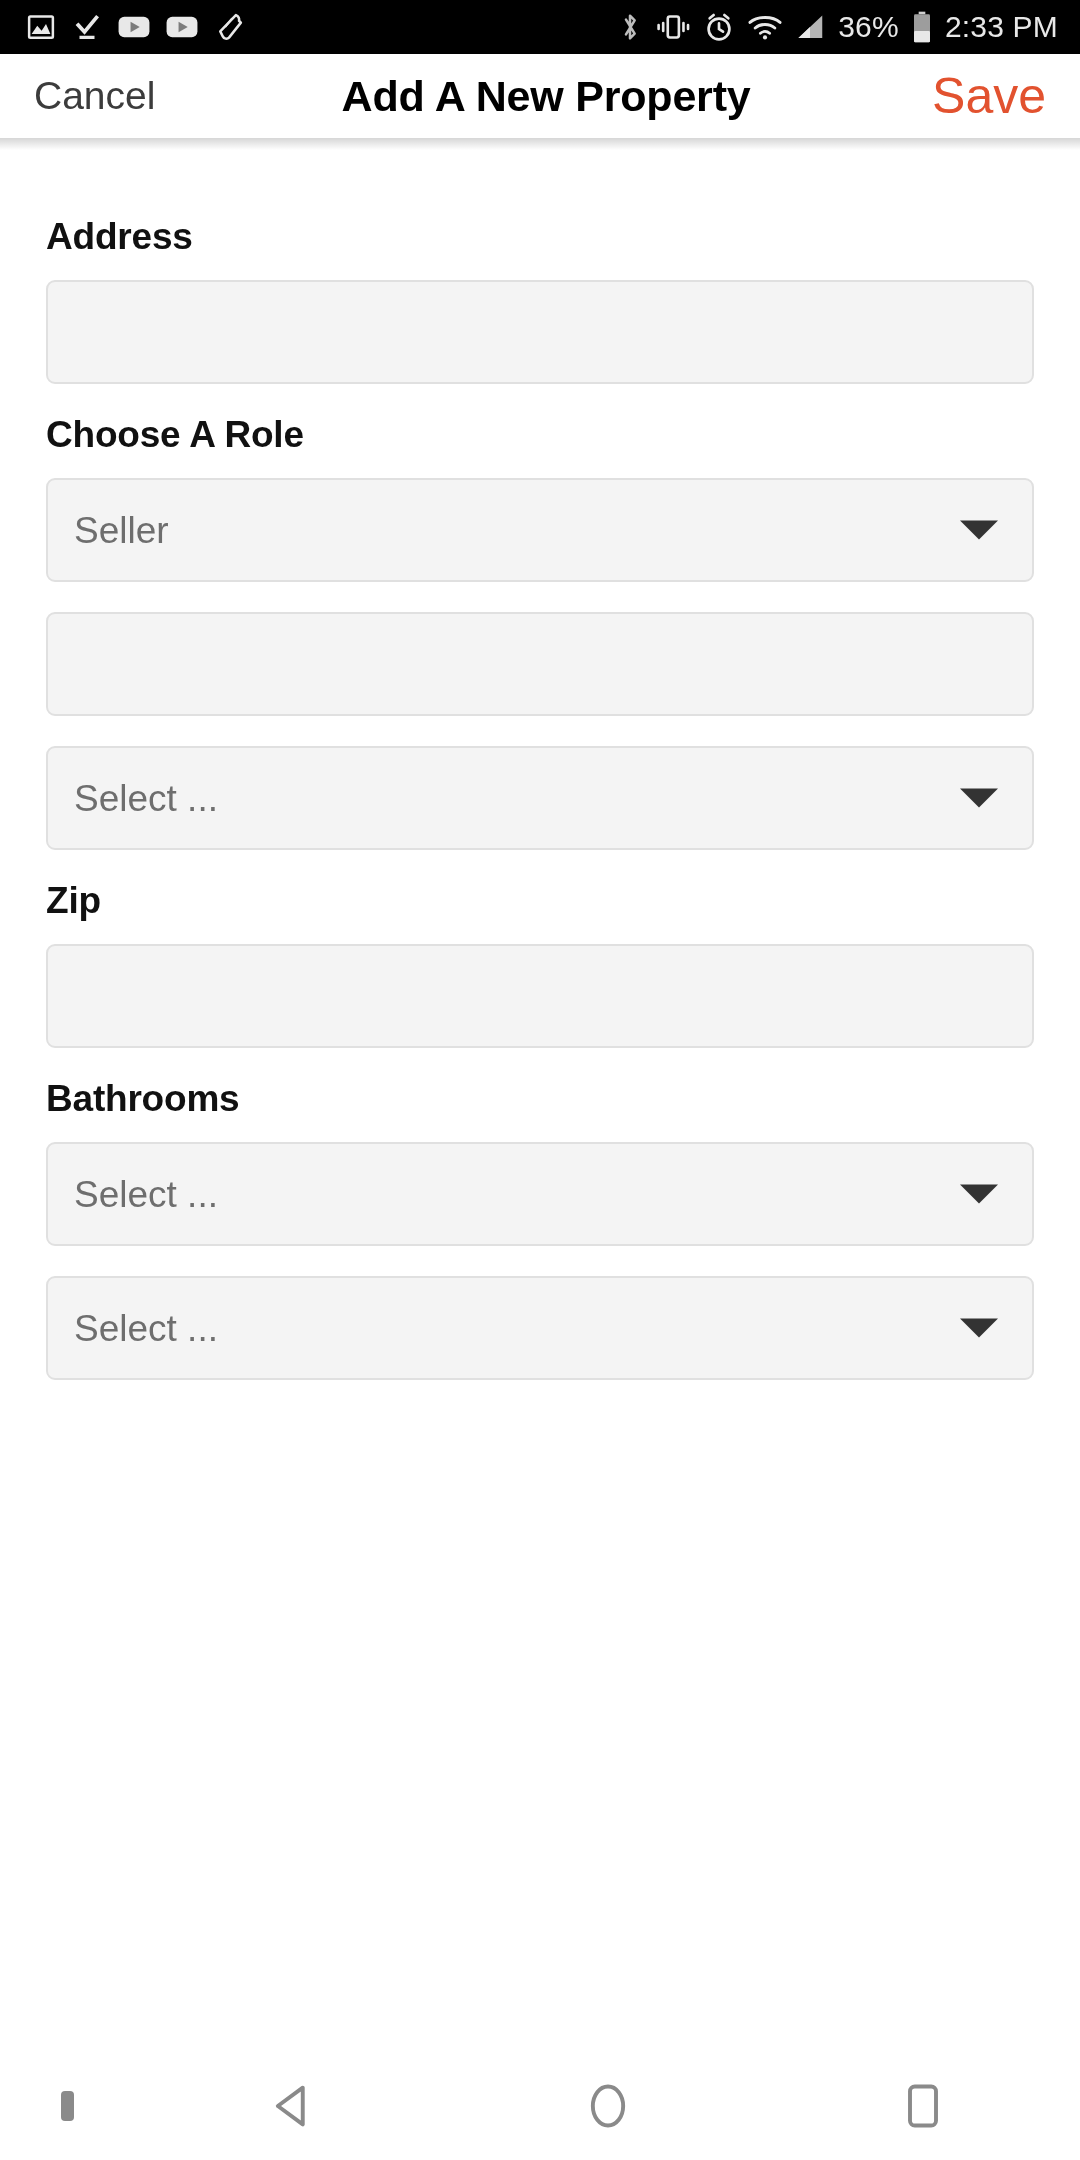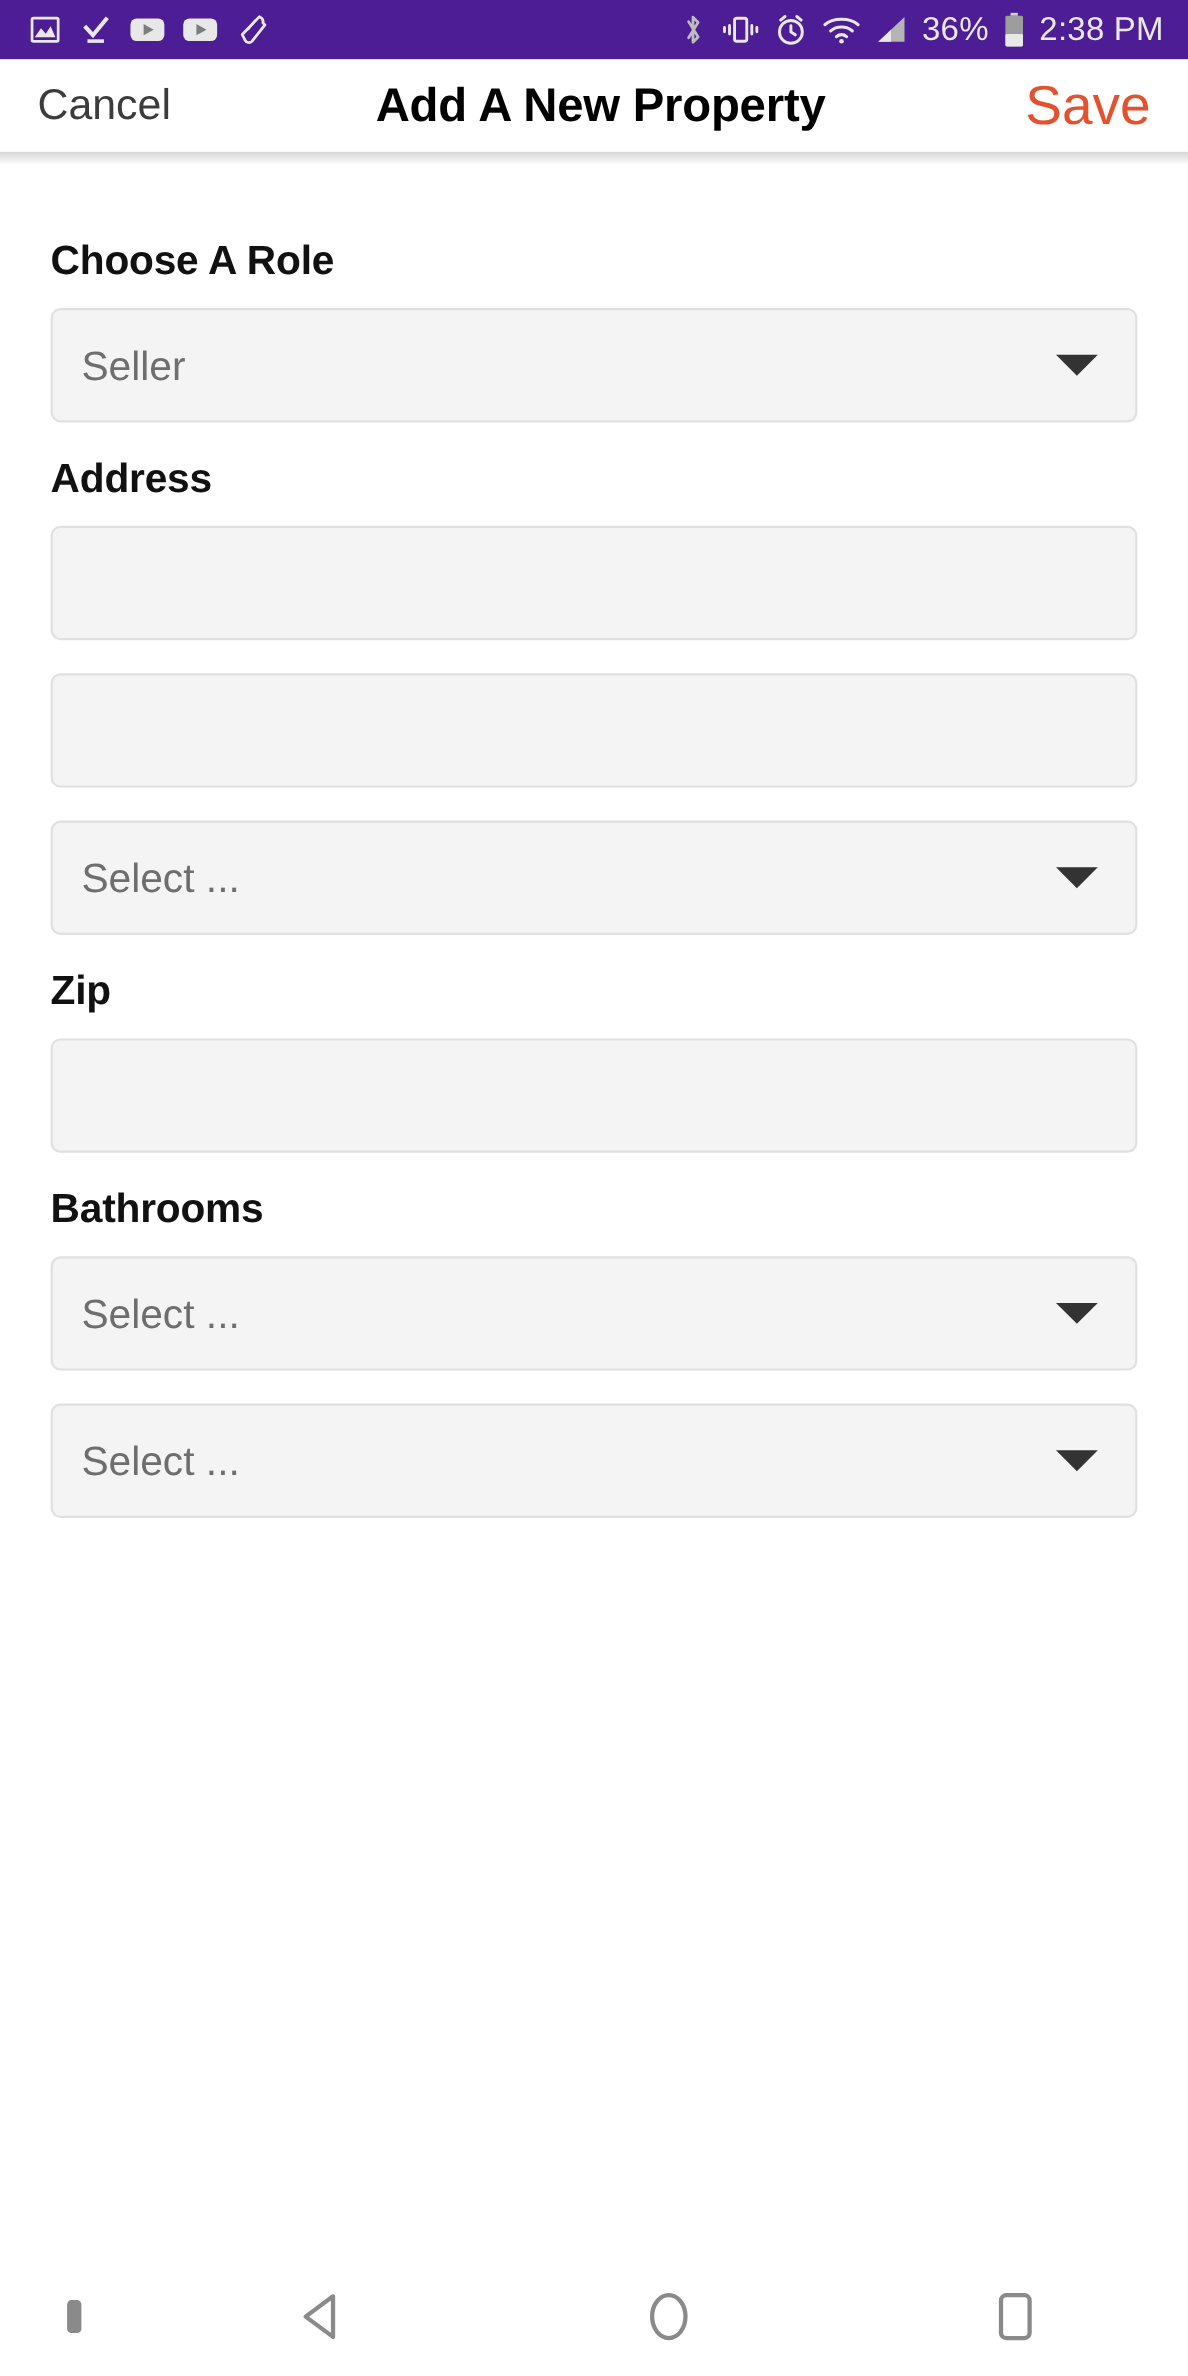--- a/index.html
+++ b/index.html
@@ -17,21 +17,21 @@
     width: 1080px;
     height: 2160px;
     background: #ffffff;
     display: flex;
     flex-direction: column;
   }
 
   
   #status-bar {
     height: 54px;
-    background: #4c1d95;
+    background: #000000;
     display: flex;
     align-items: center;
     padding: 0 22px 0 26px;
     flex: 0 0 auto;
   }
   .status-left {
     display: flex;
     align-items: center;
     gap: 16px;
   }
@@ -240,48 +240,48 @@
       </svg>
 
       <span class="status-text">36%</span>
 
       <svg class="sicon" width="20" height="32" viewBox="0 0 14 24">
         <rect x="4.5" y="0.5" width="5" height="2" fill="#d0d0d0"></rect>
         <rect x="1" y="2.5" width="12" height="21" rx="1" fill="#9d9d9d"></rect>
         <rect x="1" y="15" width="12" height="8.5" rx="1" fill="#e8e8e8"></rect>
       </svg>
 
-      <span class="status-text">2:38 PM</span>
+      <span class="status-text">2:33 PM</span>
     </div>
   </div>
 
   <div id="app-header">
     <button id="cancel-button">Cancel</button>
     <div id="page-title">Add A New Property</div>
     <button id="save-button">Save</button>
   </div>
 
   <div id="form-body">
 
     <div class="field-group">
+      <label class="field-label">Address</label>
+      <div class="field-control text-input">
+        <span class="field-value"></span>
+      </div>
+    </div>
+
+    <div class="field-group">
       <label class="field-label">Choose A Role</label>
       <div class="field-control">
         <span class="field-value">Seller</span>
         <span class="caret-down"></span>
       </div>
     </div>
 
     <div class="field-group">
-      <label class="field-label">Address</label>
-      <div class="field-control text-input">
-        <span class="field-value"></span>
-      </div>
-    </div>
-
-    <div class="field-group">
       <div class="field-control text-input">
         <span class="field-value"></span>
       </div>
     </div>
 
     <div class="field-group">
       <div class="field-control">
         <span class="field-value">Select ...</span>
         <span class="caret-down"></span>
       </div>

